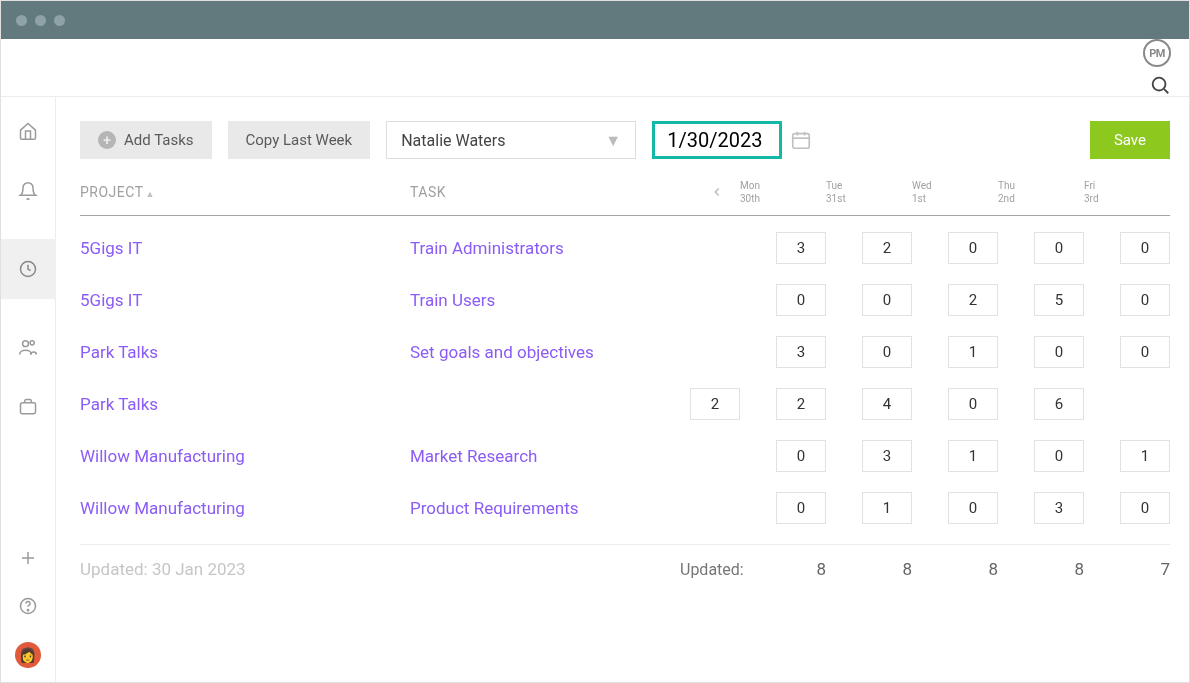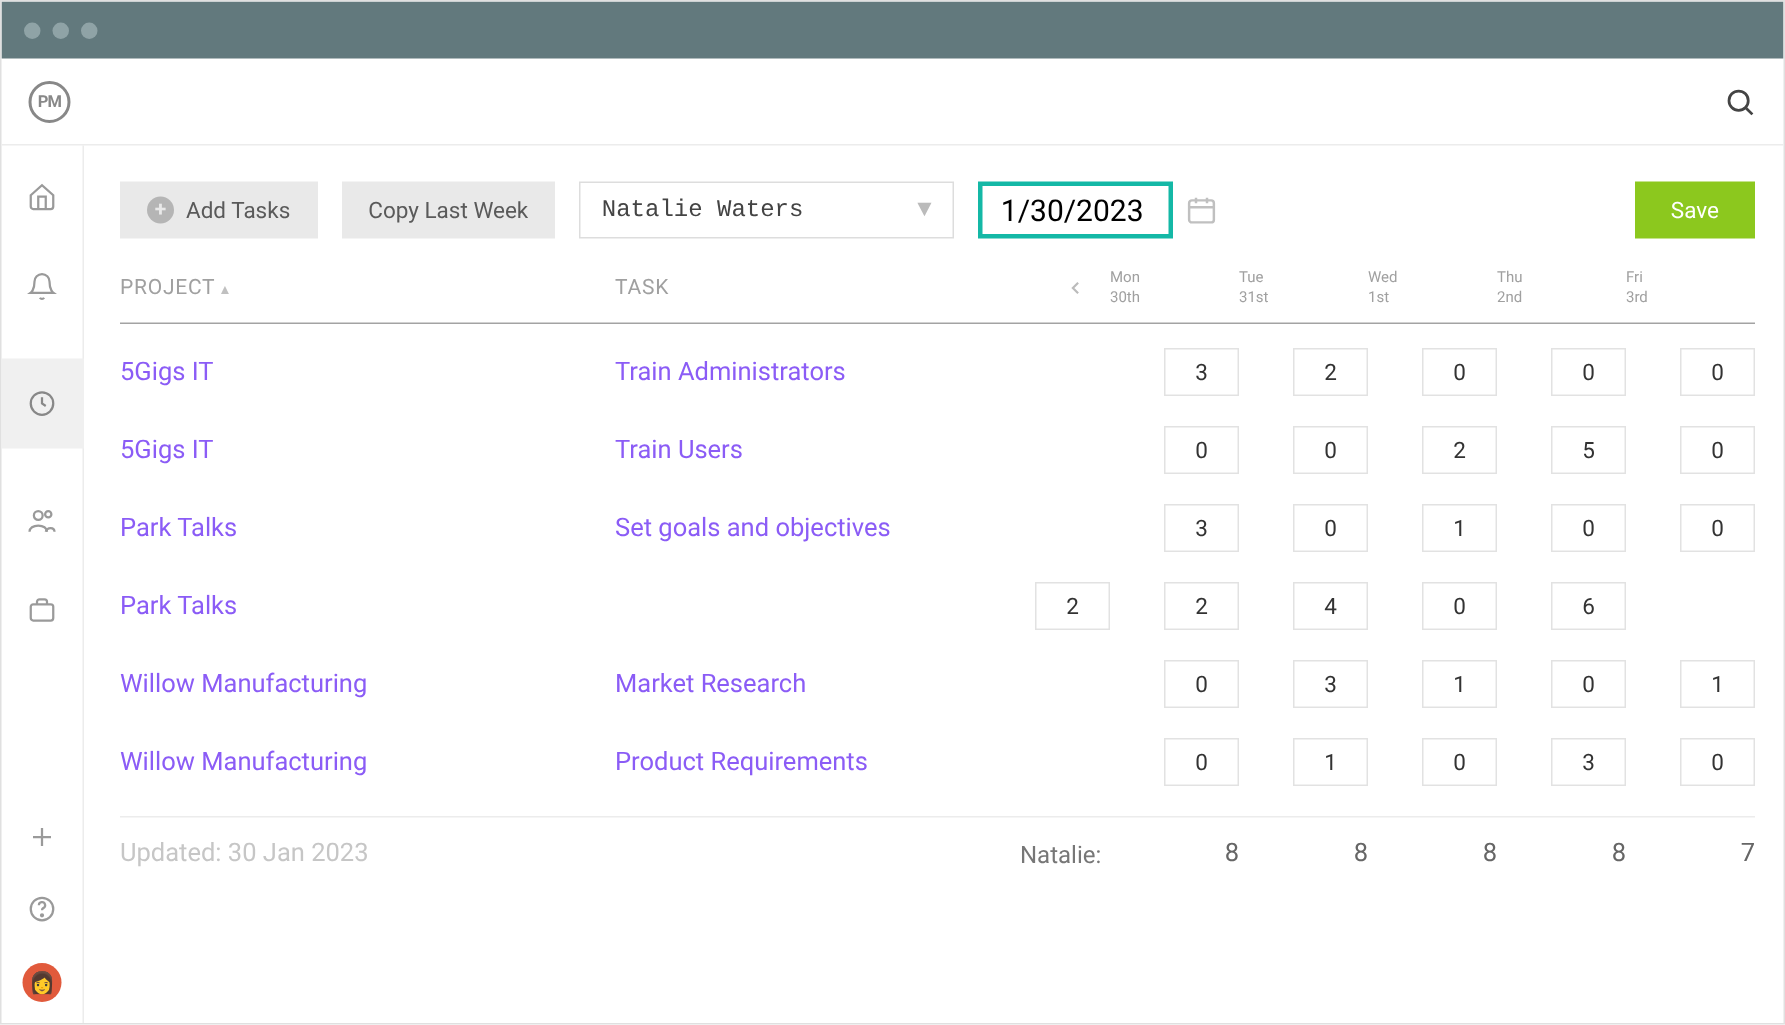--- a/index.html
+++ b/index.html
@@ -21,23 +21,24 @@
     gap: 8px;
   }
   .traffic-dot {
     width: 11px; height: 11px; border-radius: 50%;
     background: #8fa3a6;
   }
   .topbar {
     height: 58px;
     border-bottom: 1px solid #ececec;
     display: flex;
-    align-items: center;
+    align-items: flex-end;
     padding: 0 18px;
     justify-content: space-between;
+    flex-direction: column;
   }
   .logo {
     width: 28px; height: 28px; border-radius: 50%;
     border: 2px solid #888;
     display: flex; align-items: center; justify-content: center;
     font-size: 11px; font-weight: 700; color: #888;
     letter-spacing: -0.5px;
   }
   .search-btn { color: #444; cursor: pointer; }
   .shell {
@@ -108,21 +109,20 @@
     display:flex; align-items:center; justify-content:center;
     font-size:14px; line-height:1; font-weight:700;
   }
   .select {
     height: 38px; min-width: 250px;
     border: 1px solid #ddd;
     display:flex; align-items:center; justify-content:space-between;
     padding: 0 14px;
     font-size: 16px; color:#444;
     cursor:pointer;
-    font-family:Liberation Mono, monospace;
   }
   .date-wrap { display:flex; align-items:center; gap:8px; }
   .date-input {
     height: 38px; width: 130px;
     border: 3px solid #14b8a6;
     padding: 0 12px; font-size:20px;
     font-family: inherit;
   }
   .cal-btn { color:#c0c0c0; cursor:pointer; }
   .spacer { flex:1; }
@@ -403,21 +403,21 @@
           </div>
           <div class="cell-input">
             <input value="0" style="">
           </div>
         </div>
       </div>
 
     <div class="grid footer-row">
       <div class="updated-text">Updated: 30 Jan 2023</div>
       <div></div>
-      <div class="totals-label" style="grid-column: span 1; white-space:nowrap; transform:translateX(-30px);">Natalie:</div>
+      <div class="totals-label" style="grid-column: span 1; white-space:nowrap; transform:translateX(-30px);">Updated:</div>
       <div class="total-val">8</div>
       <div class="total-val">8</div>
       <div class="total-val">8</div>
       <div class="total-val">8</div>
       <div class="total-val">7</div>
     </div>
 
   </div>
 </div>
 

